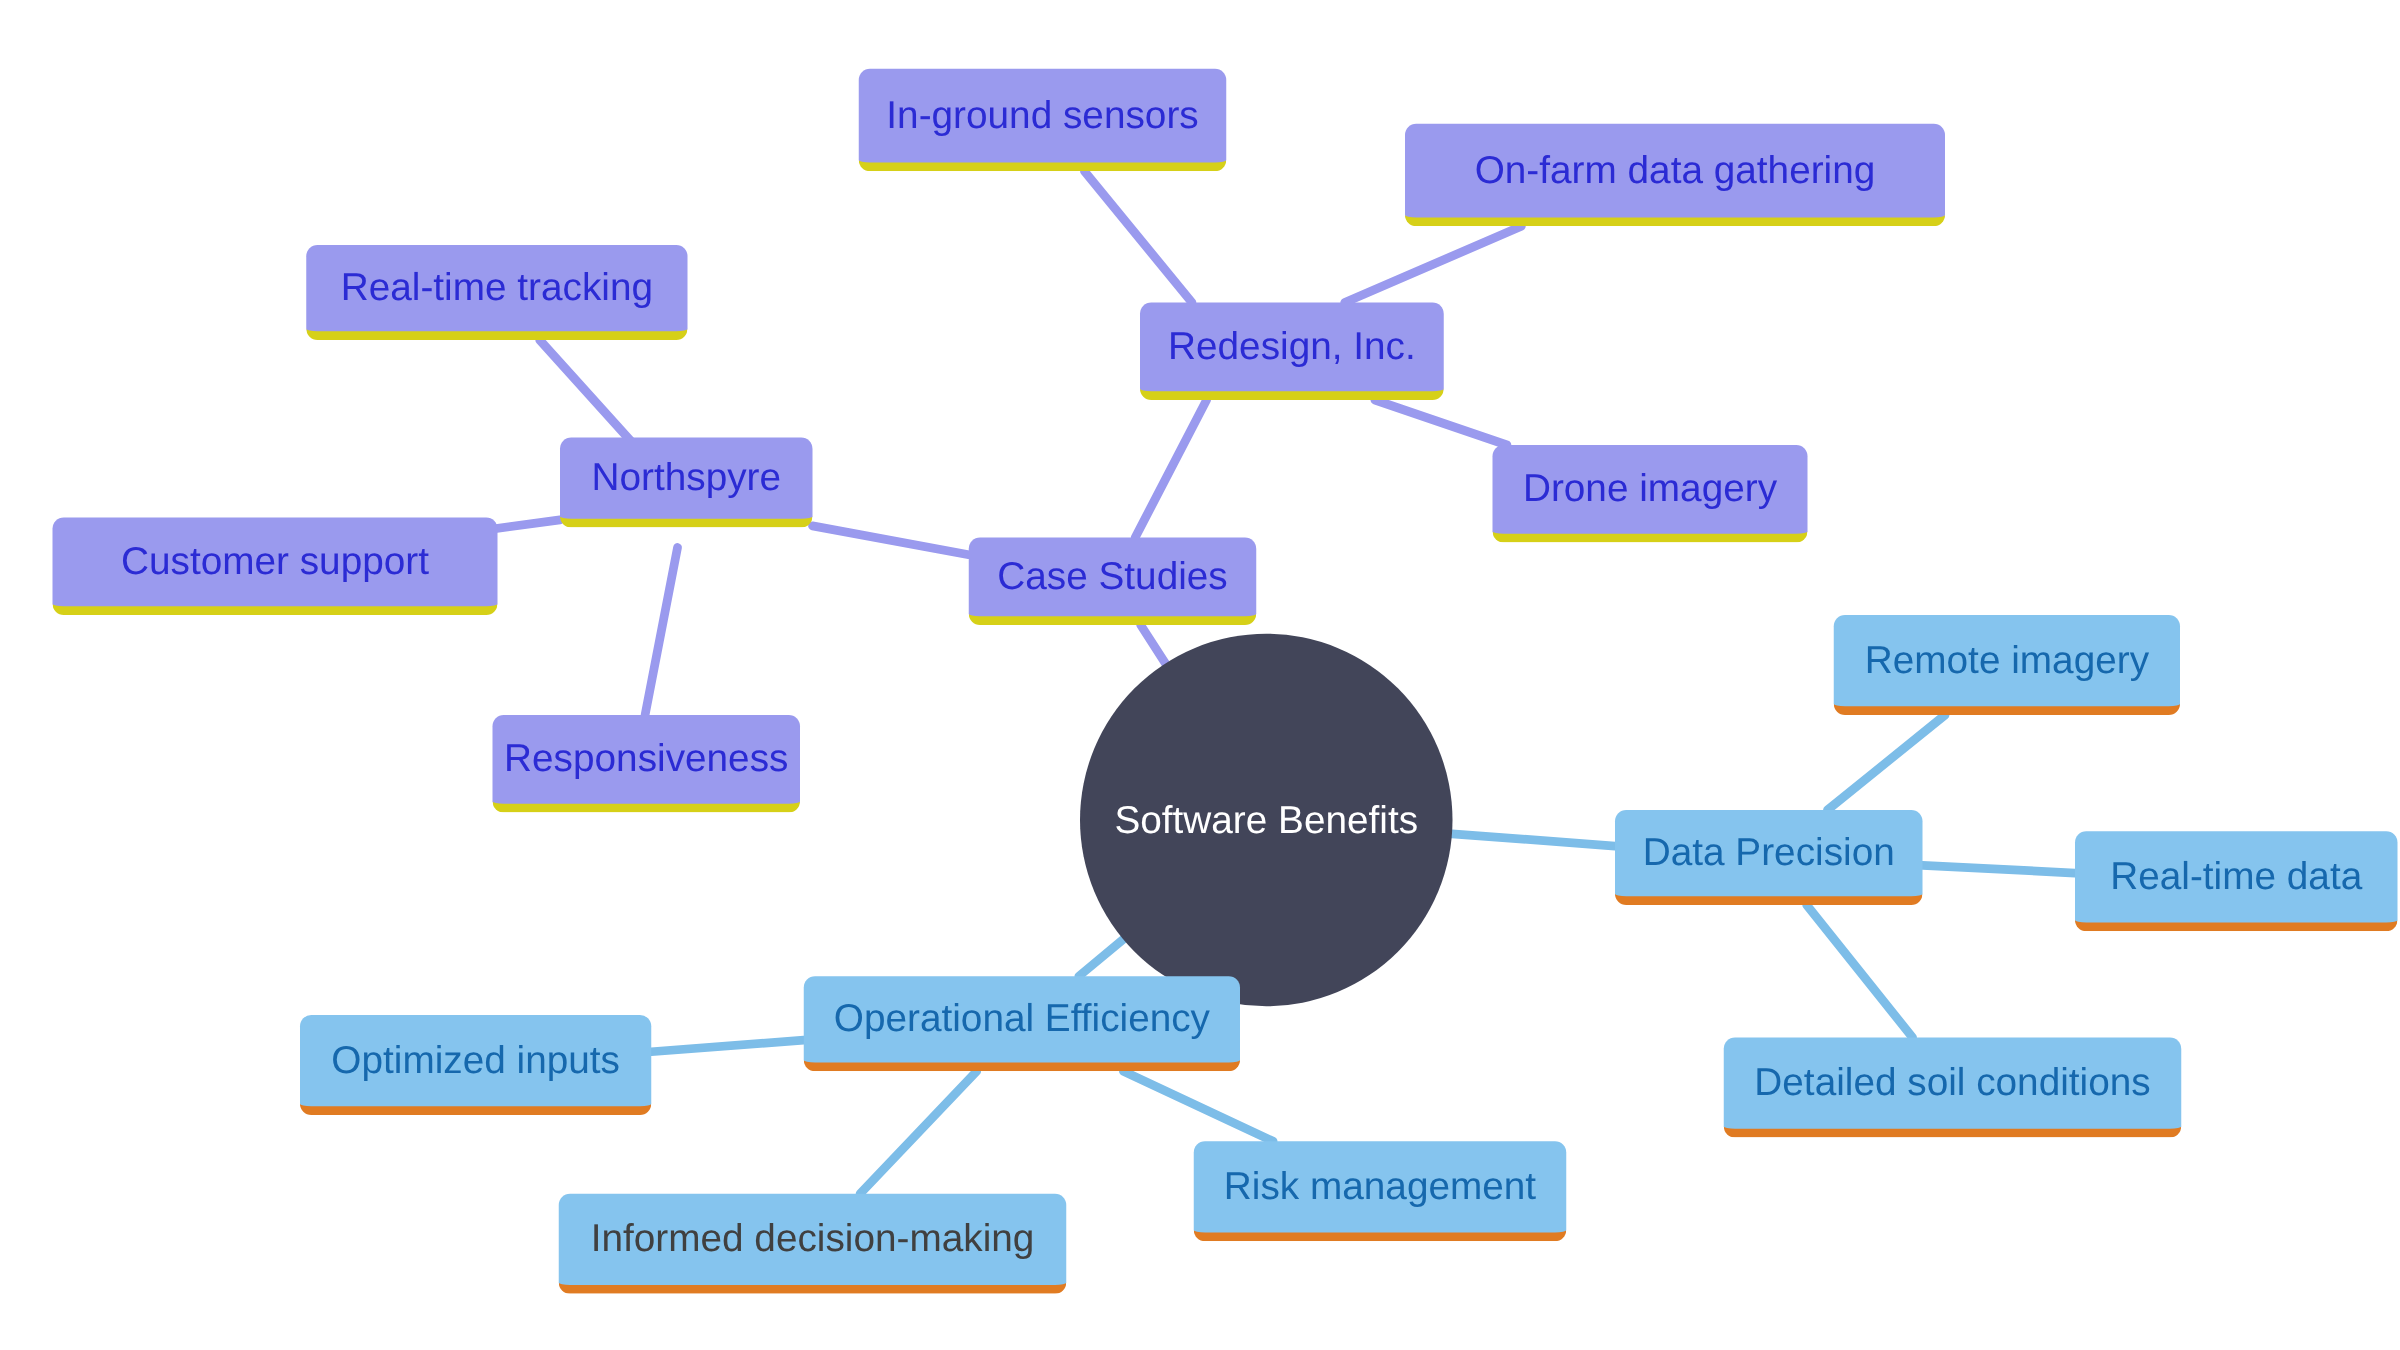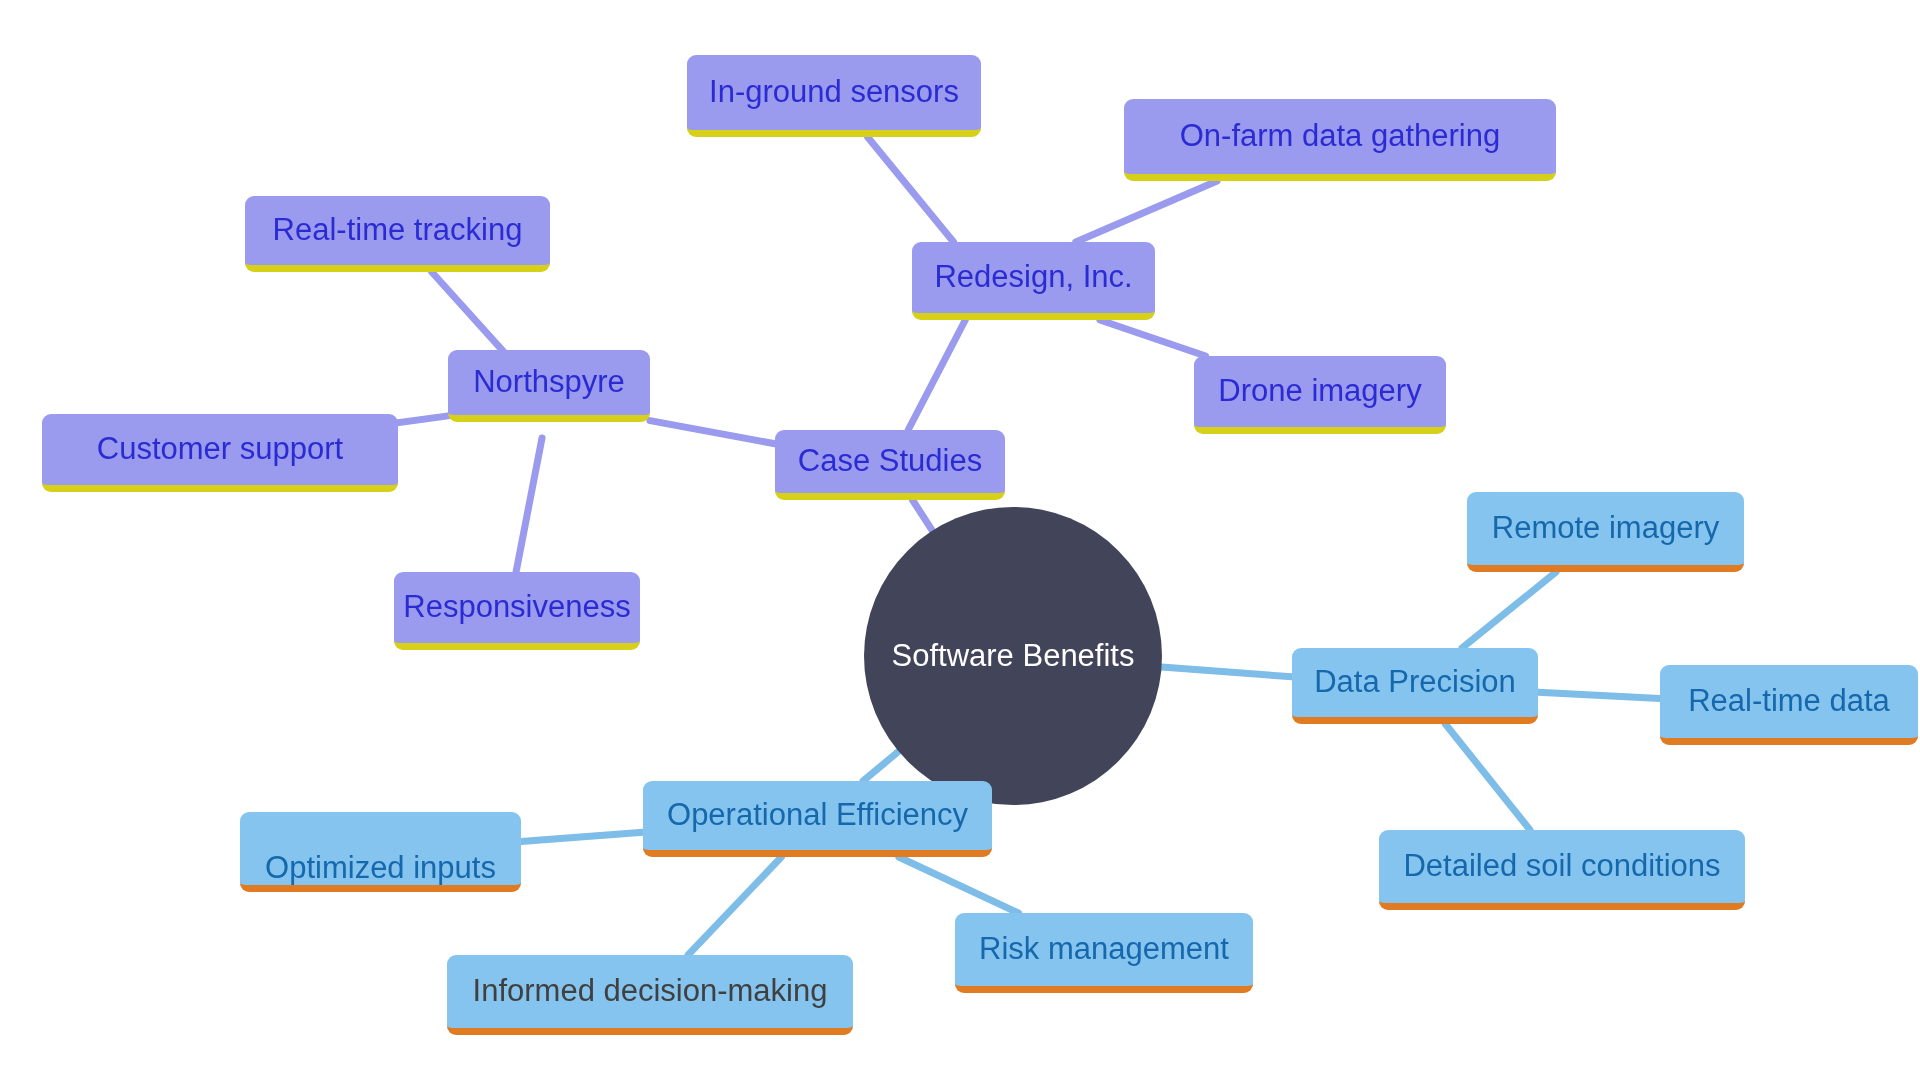--- a/index.html
+++ b/index.html
@@ -122,21 +122,21 @@
       </div>
       <div class="node node-blue" style="left: 1660px; top: 665px; width: 258px; height: 80px; background: rgb(133, 196, 238); color: rgb(22, 104, 173); border-bottom-color: rgb(224, 123, 34);">
         <span>Real-time data</span>
       </div>
       <div class="node node-blue" style="left: 1379px; top: 830px; width: 366px; height: 80px; background: rgb(133, 196, 238); color: rgb(22, 104, 173); border-bottom-color: rgb(224, 123, 34); text-align: right;">
         <span>Detailed soil conditions</span>
       </div>
       <div class="node node-blue" style="left: 643px; top: 781px; width: 349px; height: 76px; background: rgb(133, 196, 238); color: rgb(22, 104, 173); border-bottom-color: rgb(224, 123, 34);">
         <span>Operational Efficiency</span>
       </div>
-      <div class="node node-blue" style="left: 240px; top: 812px; width: 281px; height: 80px; background: rgb(133, 196, 238); color: rgb(22, 104, 173); border-bottom-color: rgb(224, 123, 34); align-items: flex-end;">
+      <div class="node node-blue" style="left: 240px; top: 812px; width: 281px; height: 80px; background: rgb(133, 196, 238); color: rgb(22, 104, 173); border-bottom-color: rgb(224, 123, 34);">
         <span>Optimized inputs</span>
       </div>
       <div class="node node-blue" style="left: 447px; top: 955px; width: 406px; height: 80px; background: rgb(133, 196, 238); color: #404040; border-bottom-color: rgb(224, 123, 34);">
         <span>Informed decision-making</span>
       </div>
       <div class="node node-blue" style="left: 955px; top: 913px; width: 298px; height: 80px; background: rgb(133, 196, 238); color: rgb(22, 104, 173); border-bottom-color: rgb(224, 123, 34);">
         <span>Risk management</span>
       </div>
     </div>
 </div>

